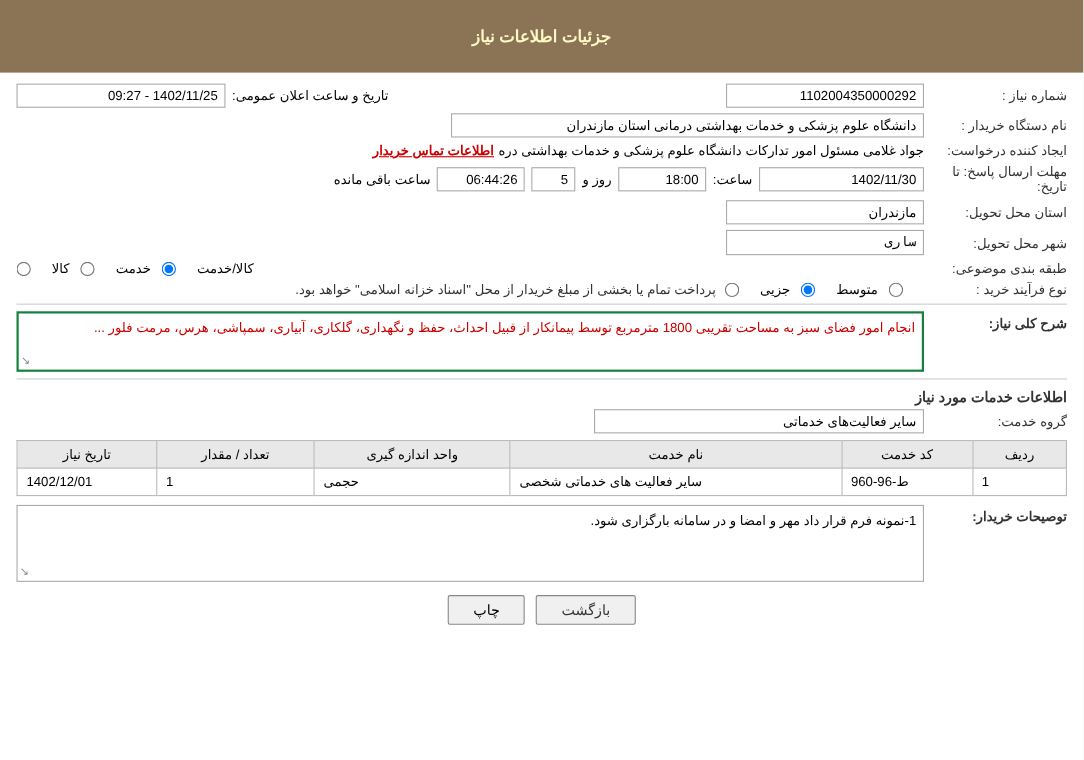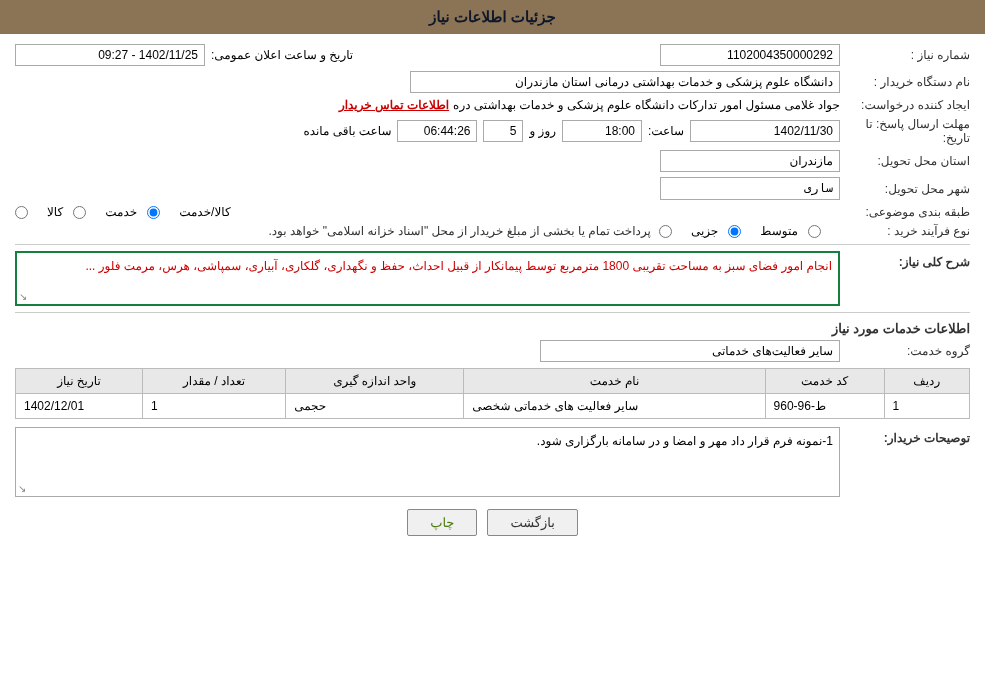--- a/index.html
+++ b/index.html
@@ -11,23 +11,23 @@
     }
     .page-container {
       width: 985px;
       min-height: 691px;
       background: #fff;
       margin: 0 auto;
       padding: 0;
     }
     .header-bar {
       background: #8b7355;
-      color: #0f172a;
+      color: #fef9c3;
       text-align: center;
-      padding: 8px 12px;
+      padding: 24px 12px;
       font-size: 15px;
       font-weight: bold;
     }
     .content {
       padding: 10px 15px;
     }
     .input-box {
       border: 1px solid #aaa;
       background: #fff;
       padding: 3px 6px;
@@ -129,21 +129,21 @@
     .btn {
       padding: 5px 22px;
       font-size: 13px;
       font-family: Tahoma, Arial, sans-serif;
       cursor: pointer;
       border: 1px solid #888;
       border-radius: 2px;
     }
     .btn-print {
       background: #f0f0f0;
-      color: #4d7c0f;
+      color: #000000;
     }
     .btn-back {
       background: #f0f0f0;
       color: #333;
     }
     .info-row {
       display: flex;
       align-items: center;
       width: 100%;
       margin-bottom: 2px;

